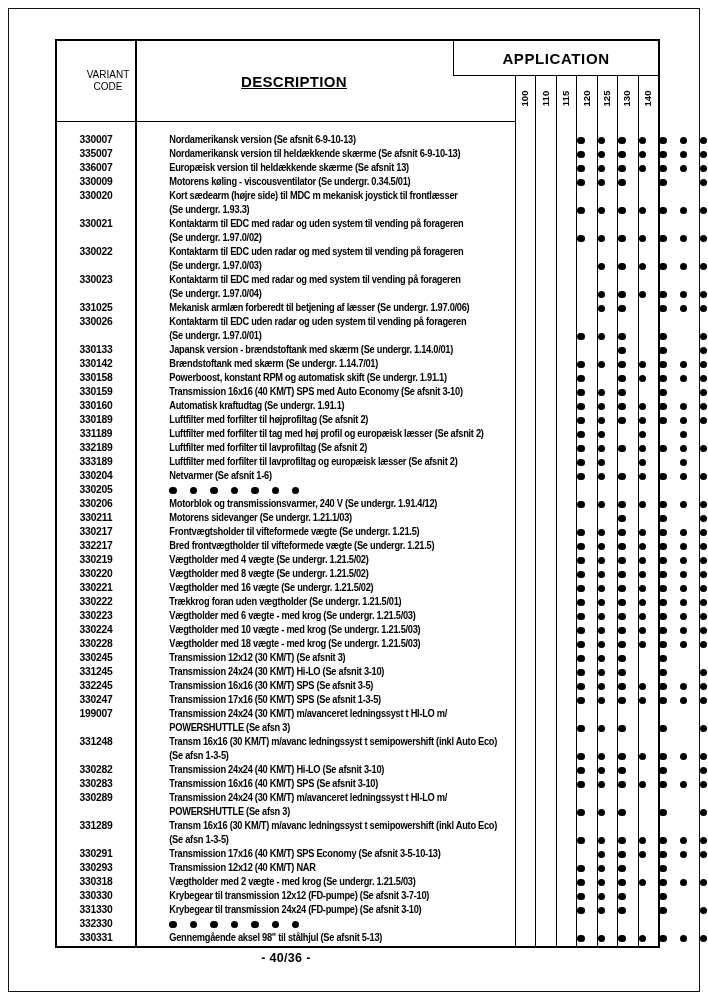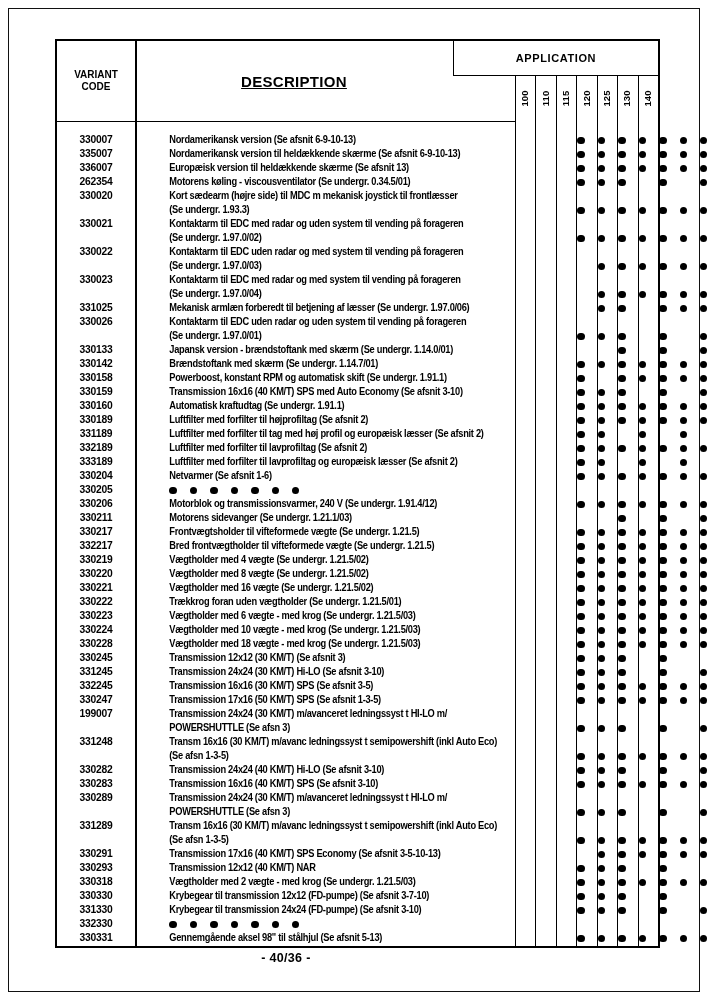--- a/index.html
+++ b/index.html
@@ -18,33 +18,34 @@
   }
   
   .vl { position:absolute; background:#000; width:1.5px; }
   .vl-code { left:78px; top:0; height:905px; }
   .hl { position:absolute; background:#000; height:1.5px; }
   .hl-header-bottom { left:0; top:79.5px; width:459px; }
   .app-box {
     position:absolute; left:396px; top:0; width:205px; height:35px;
     border-left:1.5px solid #000; border-bottom:1.5px solid #000;
     box-sizing:border-box; display:flex; align-items:center; justify-content:center;
-    font-size:11px; font-weight:bold; letter-spacing:0.6px;
+    font-size:15px; font-weight:bold; letter-spacing:0.6px;
   }
   .dot-lines {
     position:absolute; left:458px; top:35px; width:143px; height:870px;
     display:flex;
   }
   .dot-lines .dl { flex:1; border-left:1.5px solid #000; box-sizing:border-box; }
   
   .h-variant {
     position:absolute; left:0; top:0; width:78px; height:80px;
     display:flex; align-items:center; justify-content:center; text-align:center;
-    font-size:10px; font-weight:bold; line-height:12px; white-space:pre-line;
+    font-size:10px; font-weight:normal; line-height:12px; white-space:pre-line;
     letter-spacing:0;
+    padding-left:12px;
   }
   .h-desc {
     position:absolute; left:78px; top:0; width:318px; height:80px;
     display:flex; align-items:center; justify-content:center;
     font-size:15px; font-weight:bold; letter-spacing:0.3px;text-decoration:underline;
   }
   .col-labels {
     position:absolute; left:458px; top:35px; width:143px; height:45px;
     display:flex;
   }
@@ -212,21 +213,21 @@
             </div>
             <div class="dcell">
               <span class="dot"></span>
             </div>
             <div class="dcell">
               <span class="dot"></span>
             </div>
           </div>
         </div>
         <div class="row">
-          <div class="c-code">262354</div>
+          <div class="c-code">330009</div>
           <div class="c-desc">
             <div class="dline">Motorens køling - viscousventilator (Se undergr. 0.34.5/01)</div>
           </div>
           <div class="c-dots">
             <div class="dcell">
               <span class="dot"></span>
             </div>
             <div class="dcell">
               <span class="dot"></span>
             </div>

